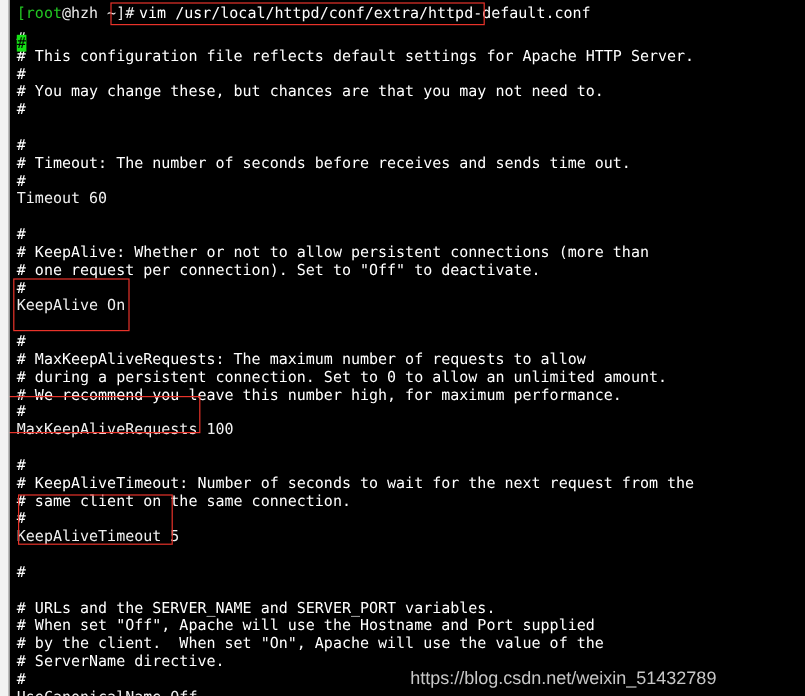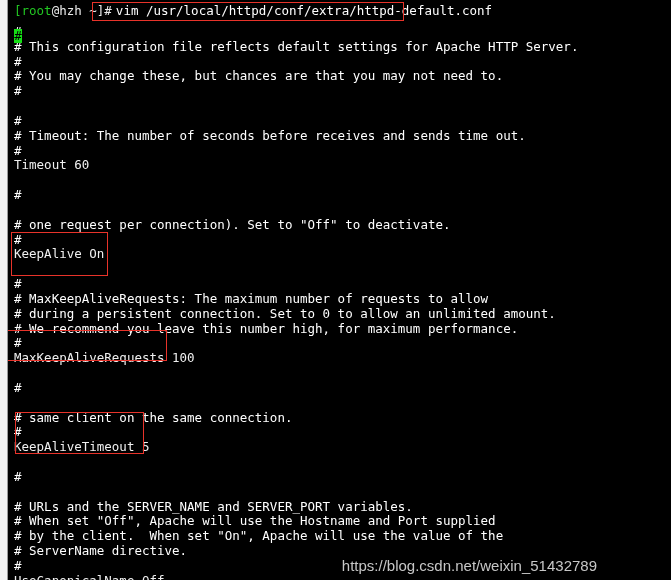--- a/index.html
+++ b/index.html
@@ -126,32 +126,34 @@
       <div class="line c-comment" style="top: 29.66px;">#</div>
       <div class="line c-comment" style="top: 44.49px;"># You may change these, but chances are that you may not need to.</div>
       <div class="line c-comment" style="top: 59.32px;">#</div>
       <div class="line c-comment" style="top: 74.15px;"></div>
       <div class="line c-comment" style="top: 88.98px;">#</div>
       <div class="line c-comment" style="top: 103.81px;"># Timeout: The number of seconds before receives and sends time out.</div>
       <div class="line c-comment" style="top: 118.64px;">#</div>
       <div class="line c-code" style="top: 133.47px;">Timeout 60</div>
       <div class="line c-comment" style="top: 148.3px;"></div>
       <div class="line c-comment" style="top: 163.13px;">#</div>
+      <div class="line c-comment" style="top: 177.96px;"># KeepAlive: Whether or not to allow persistent connections (more than</div>
       <div class="line c-comment" style="top: 192.79px;"># one request per connection). Set to "Off" to deactivate.</div>
       <div class="line c-comment" style="top: 207.62px;">#</div>
       <div class="line c-code" style="top: 222.45px;">KeepAlive On</div>
       <div class="line c-comment" style="top: 237.28px;"></div>
       <div class="line c-comment" style="top: 252.11px;">#</div>
       <div class="line c-comment" style="top: 266.94px;"># MaxKeepAliveRequests: The maximum number of requests to allow</div>
       <div class="line c-comment" style="top: 281.77px;"># during a persistent connection. Set to 0 to allow an unlimited amount.</div>
       <div class="line c-comment" style="top: 296.6px;"># We recommend you leave this number high, for maximum performance.</div>
       <div class="line c-comment" style="top: 311.43px;">#</div>
       <div class="line c-code" style="top: 326.26px;">MaxKeepAliveRequests 100</div>
       <div class="line c-comment" style="top: 341.09px;"></div>
       <div class="line c-comment" style="top: 355.92px;">#</div>
+      <div class="line c-comment" style="top: 370.75px;"># KeepAliveTimeout: Number of seconds to wait for the next request from the</div>
       <div class="line c-comment" style="top: 385.58px;"># same client on the same connection.</div>
       <div class="line c-comment" style="top: 400.41px;">#</div>
       <div class="line c-code" style="top: 415.24px;">KeepAliveTimeout 5</div>
       <div class="line c-comment" style="top: 430.07px;"></div>
       <div class="line c-comment" style="top: 444.9px;">#</div>
       <div class="line c-comment" style="top: 474.56px;"># URLs and the SERVER_NAME and SERVER_PORT variables.</div>
       <div class="line c-comment" style="top: 489.39px;"># When set "Off", Apache will use the Hostname and Port supplied</div>
       <div class="line c-comment" style="top: 504.22px;"># by the client.  When set "On", Apache will use the value of the</div>
       <div class="line c-comment" style="top: 519.05px;"># ServerName directive.</div>
       <div class="line c-comment" style="top: 533.88px;">#</div>

